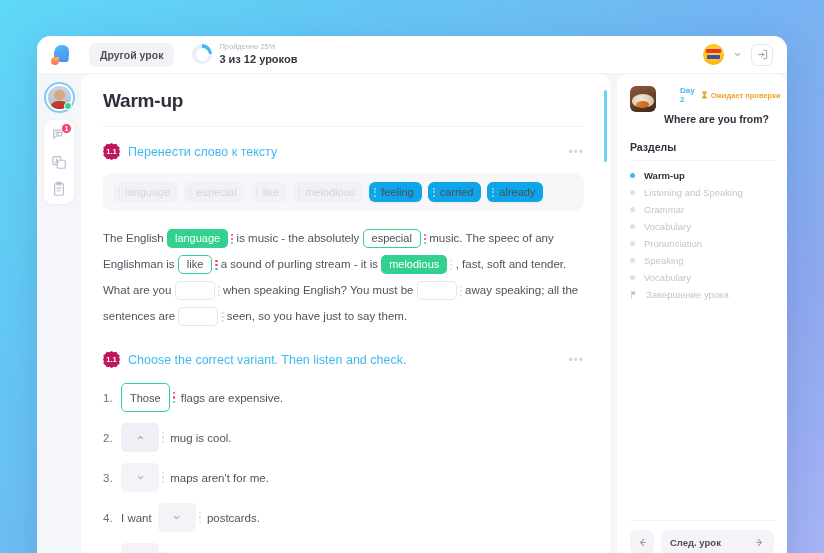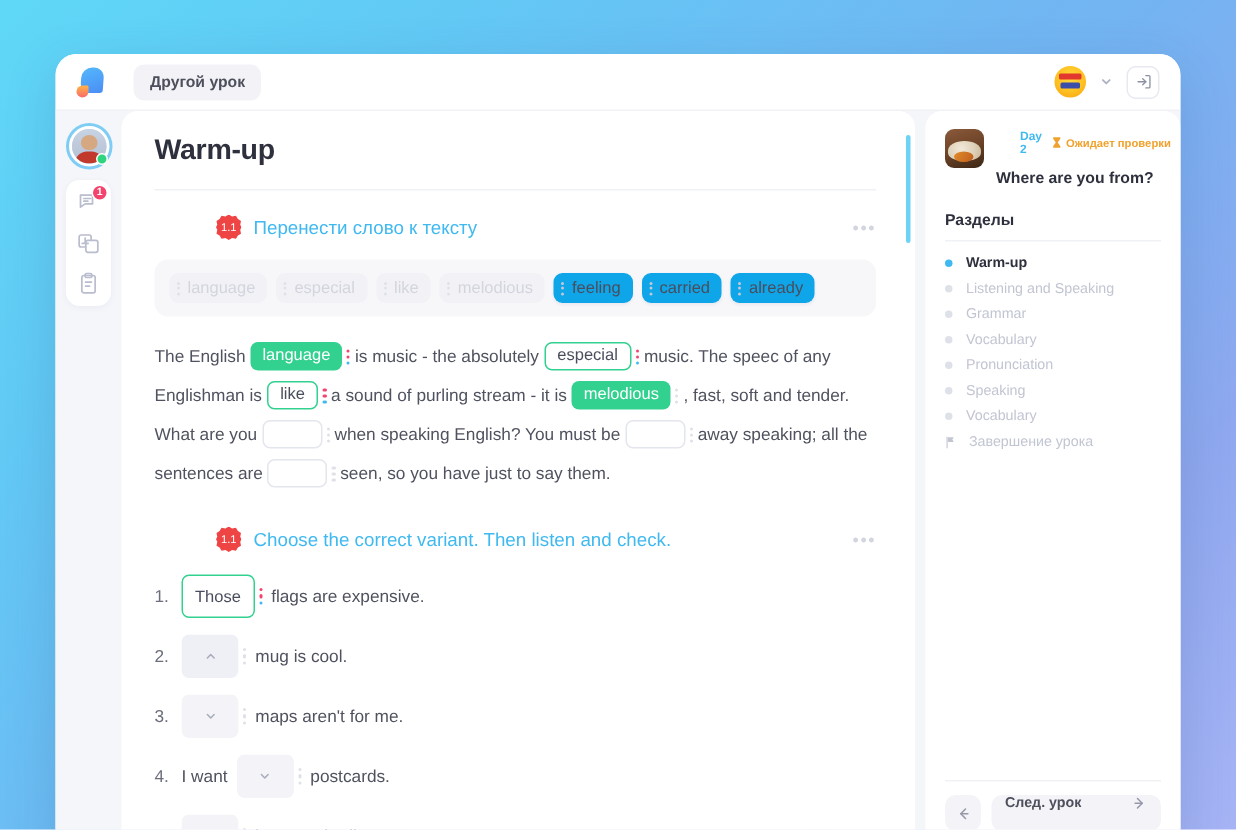--- a/index.html
+++ b/index.html
@@ -156,28 +156,27 @@
     letter-spacing: -0.2px;
     padding-bottom: 14px;
     border-bottom: 1px solid #f0f1f5;
   }
   .task-head {
     display: flex; align-items: center; gap: 8px;
     margin-top: 16px;
   }
   .task-badge {
     width: 17px; height: 17px; flex: 0 0 17px;
-    background: #ef4444; color: #fff;
-    font-size: 7.5px; font-weight: 400;
+    background: #be185d; color: #fff;
+    font-size: 7.5px; font-weight: 700;
     display: flex; align-items: center; justify-content: center;
     clip-path: polygon(50% 0%, 63% 8%, 78% 5%, 86% 18%, 98% 25%, 95% 40%, 100% 50%,
                        95% 60%, 98% 75%, 86% 82%, 78% 95%, 63% 92%, 50% 100%,
                        37% 92%, 22% 95%, 14% 82%, 2% 75%, 5% 60%, 0% 50%,
                        5% 40%, 2% 25%, 14% 18%, 22% 5%, 37% 8%);
-    margin-left: 41px;
   }
   .task-title {
     font-size: 12.5px; font-weight: 400; color: #3fb9f0;
   }
   .task-dots {
     margin-left: auto; color: #d3d6e0; font-size: 12px;
     letter-spacing: 1px; cursor: pointer; line-height: 1;
   }
 
   
@@ -295,21 +294,21 @@
   }
   .nav-back {
     width: 24px; height: 24px; border-radius: 7px;
     background: #f4f4f8; display: flex; align-items: center; justify-content: center;
     color: #9598a8; cursor: pointer; flex: 0 0 24px;
   }
   .next-lesson {
     flex: 1; height: 24px; border-radius: 7px;
     background: #f4f4f8; color: #4d4f5c;
     font-size: 9.5px; font-weight: 700;
-    display: flex; justify-content: space-between;
+    display: flex; align-items: center; justify-content: space-between;
     padding: 0 9px; cursor: pointer;
   }
   .next-lesson .arrow { color: #9598a8; display:flex; }
 
   
   .vscroll {
     position: absolute; right: 3px; top: 16px;
     width: 3px; height: 72px; border-radius: 3px;
     background: #6dd3f5;
   }
@@ -322,20 +321,27 @@
 <div class="app-window">
 
   <div class="topbar">
     <div class="logo">
       <div class="lg-main"></div>
         <div class="lg-tail"></div>
     </div>
 
     <button class="btn-other-lesson">Другой урок</button>
 
+    <div class="progress-wrap">
+      <div class="progress-ring"></div>
+      <div class="progress-text">
+        <div class="progress-caption">Пройденно 25%</div>
+        <div class="progress-value">3 из 12 уроков</div>
+      </div>
+    </div>
 
     <div class="topbar-right">
       <div class="avatar-top"></div>
       <div class="chev-down-small">
         <svg width="9" height="9" viewBox="0 0 12 12" fill="none" stroke="currentColor" stroke-width="1.6" stroke-linecap="round" stroke-linejoin="round">
             <path d="M3 4.5 6 7.5 9 4.5"></path>
           </svg>
       </div>
       <div class="logout-btn">
         <svg width="11" height="11" viewBox="0 0 16 16" fill="none" stroke="#8d91a3" stroke-width="1.3" stroke-linecap="round" stroke-linejoin="round">

